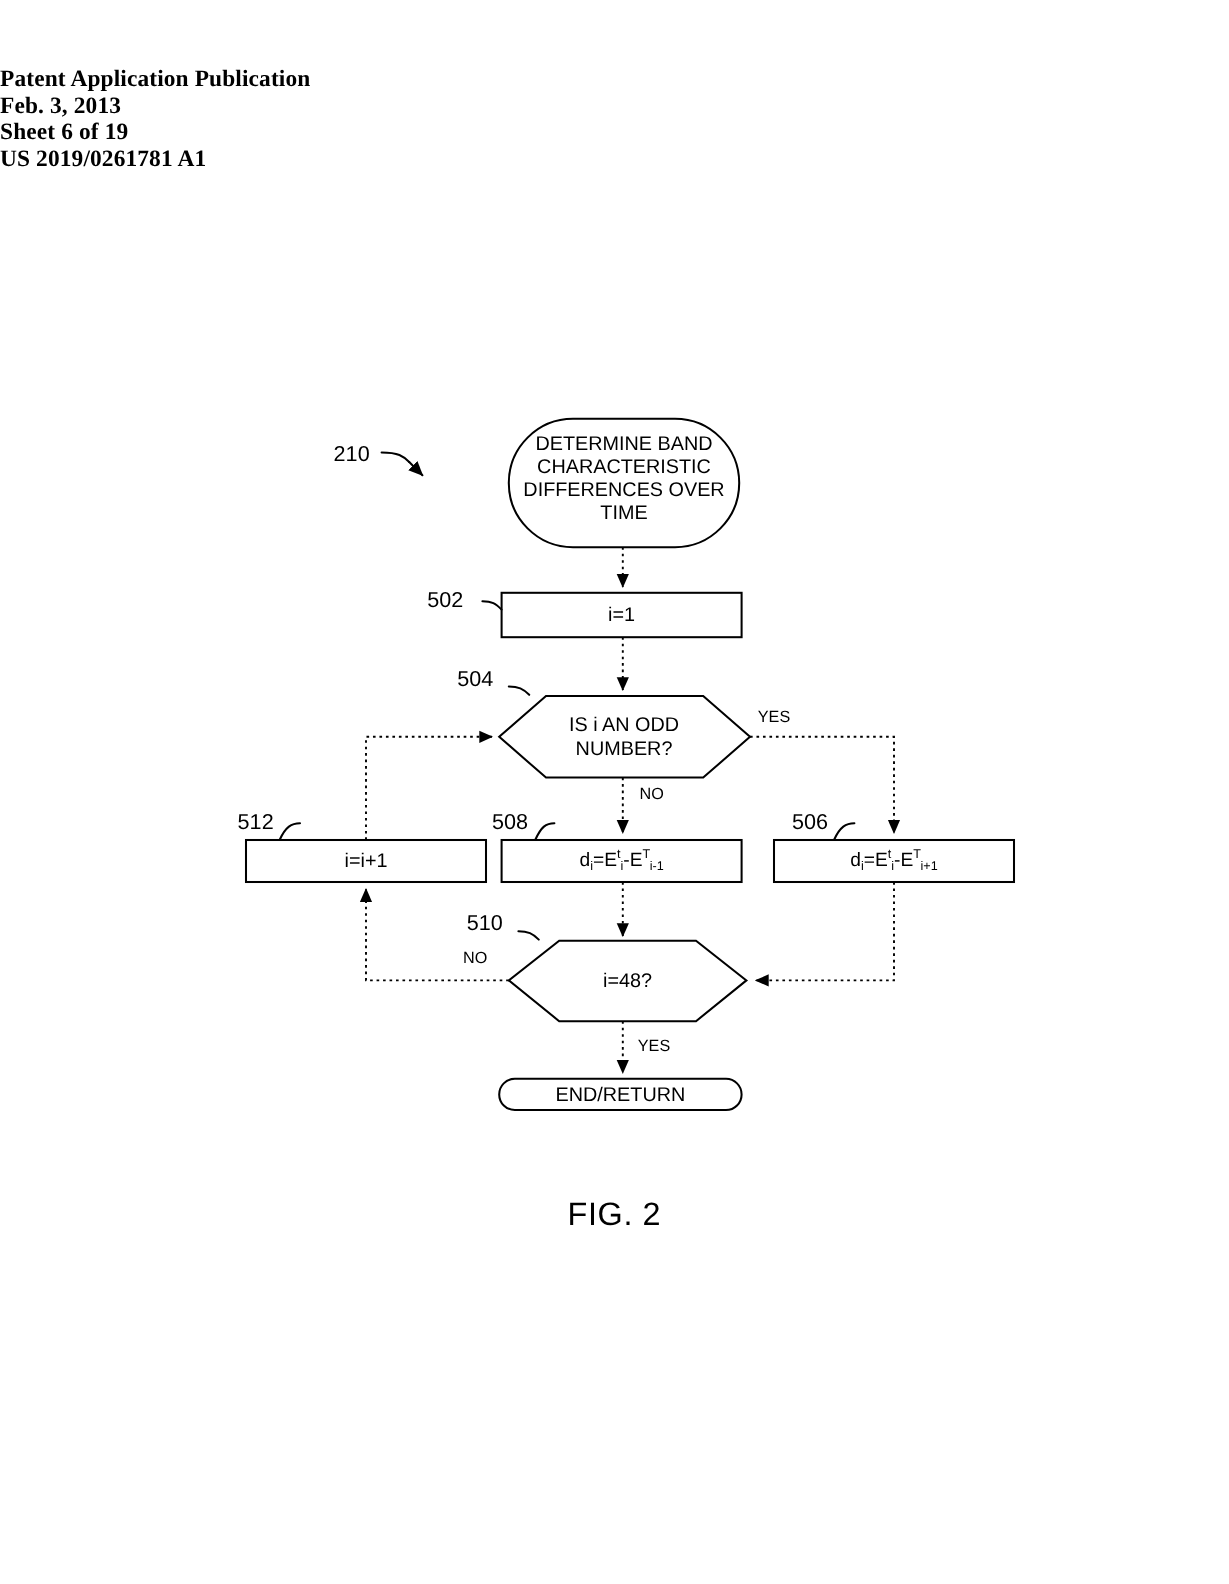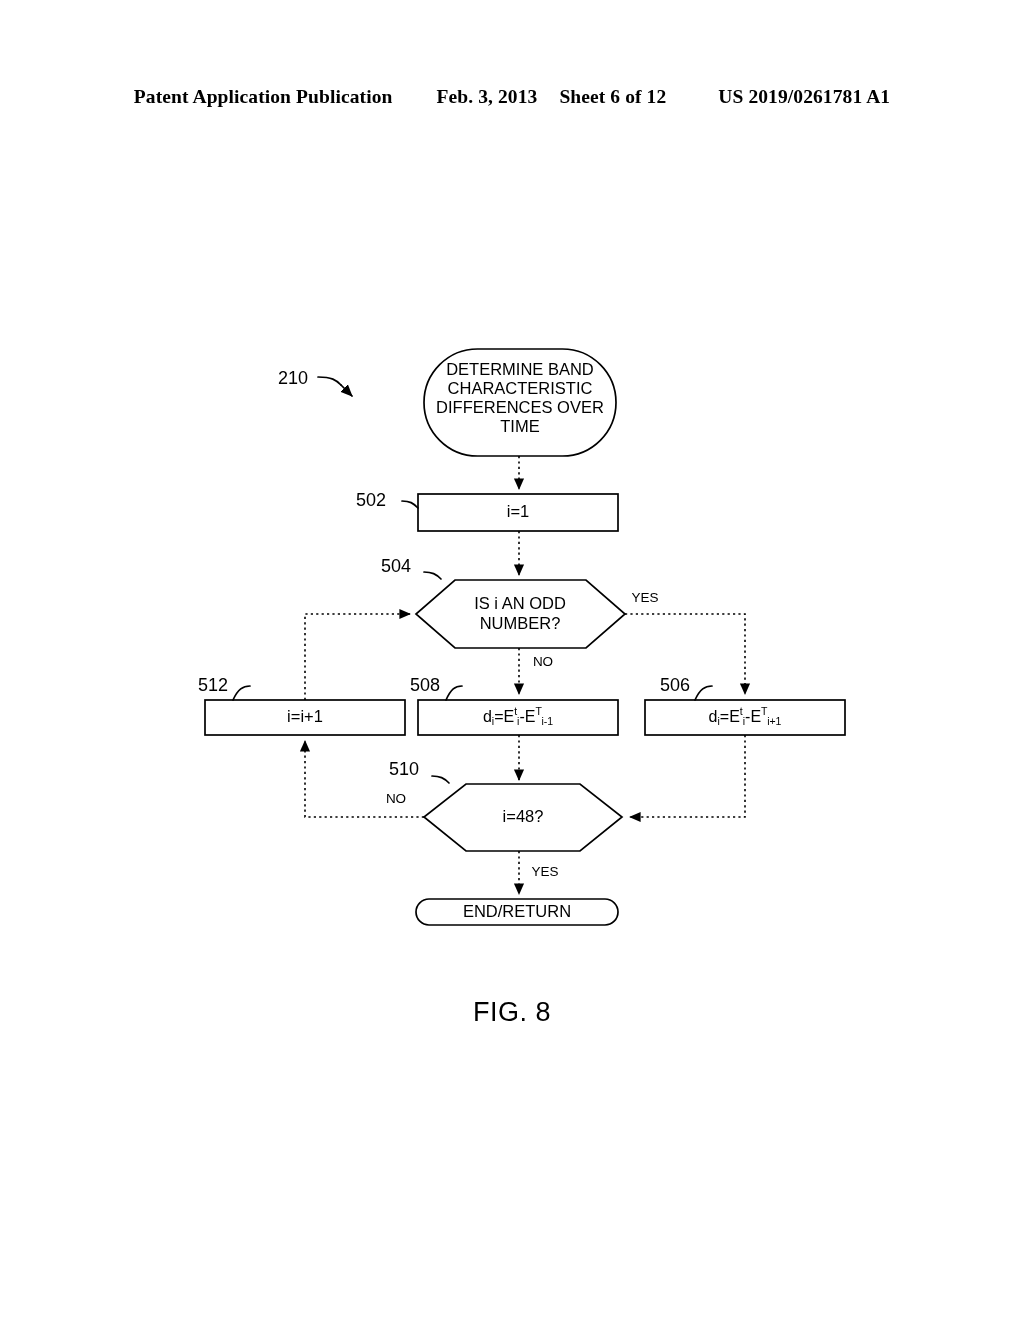--- a/index.html
+++ b/index.html
@@ -18,21 +18,21 @@
   }
 
   
   .page-header {
     position: absolute;
     top: 86px;
     left: 0;
     width: 1024px;
     height: 28px;
     display: flex;
-    flex-direction: row;
+    flex-direction: column;
     align-items: baseline;
     justify-content: center;
     font-family: "Liberation Serif", serif;
     font-weight: bold;
     font-size: 19.5px;
     letter-spacing: 0.1px;
     white-space: nowrap;
   }
   .hdr-pub      { margin-right: 44px; }
   .hdr-date     { margin-right: 22px; }
@@ -124,21 +124,21 @@
     font-size: 27px;
     letter-spacing: 0.5px;
   }
 </style>
 </head>
 <body>
 
 <div class="page-header">
   <span class="hdr-pub">Patent Application Publication</span>
   <span class="hdr-date">Feb. 3, 2013</span>
-  <span class="hdr-sheet">Sheet 6 of 12</span>
+  <span class="hdr-sheet">Sheet 6 of 19</span>
   <span class="hdr-patno">US 2019/0261781 A1</span>
 </div>
 
 <div class="figure-wrap">
 <svg class="flow" viewBox="0 0 1024 1320" xmlns="http://www.w3.org/2000/svg">
 
   <defs>
 
     <marker id="ah" viewBox="0 0 10 10" refX="9.2" refY="5" markerWidth="7.2" markerHeight="7.2" orient="auto-start-reverse">
       <path d="M 0 0.6 L 10 5 L 0 9.4 z" class="arrowhead"></path>
@@ -243,13 +243,13 @@
   <path class="conn" d="M 519 851 L 519 894" marker-end="url(#ah)"></path>
 
   <g>
     <rect class="shape" x="416" y="899" width="202" height="26" rx="13" ry="13"></rect>
     <text class="t-term" x="517" y="913">END/RETURN</text>
   </g>
 
 </svg>
 </div>
 
-<div class="fig-caption">FIG. 8</div>
+<div class="fig-caption">FIG. 2</div>
 
 </body></html>

